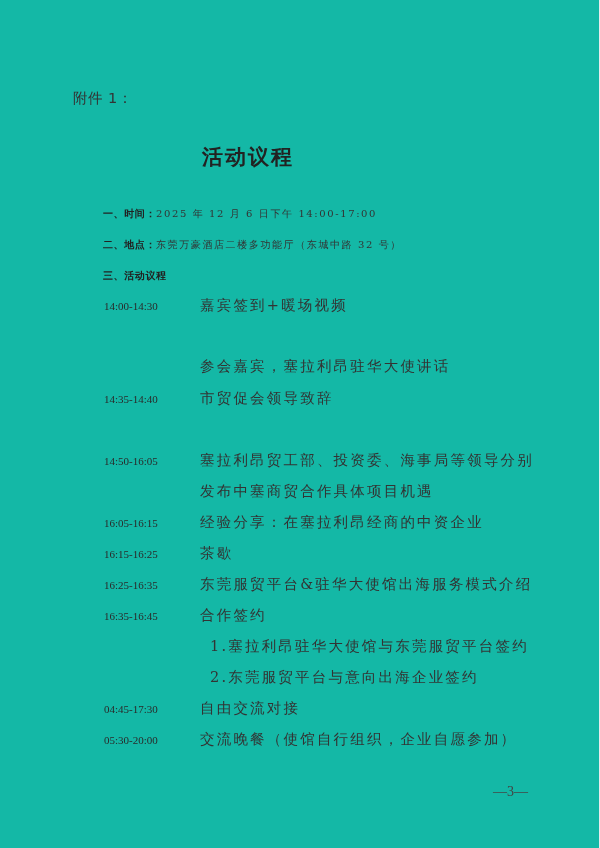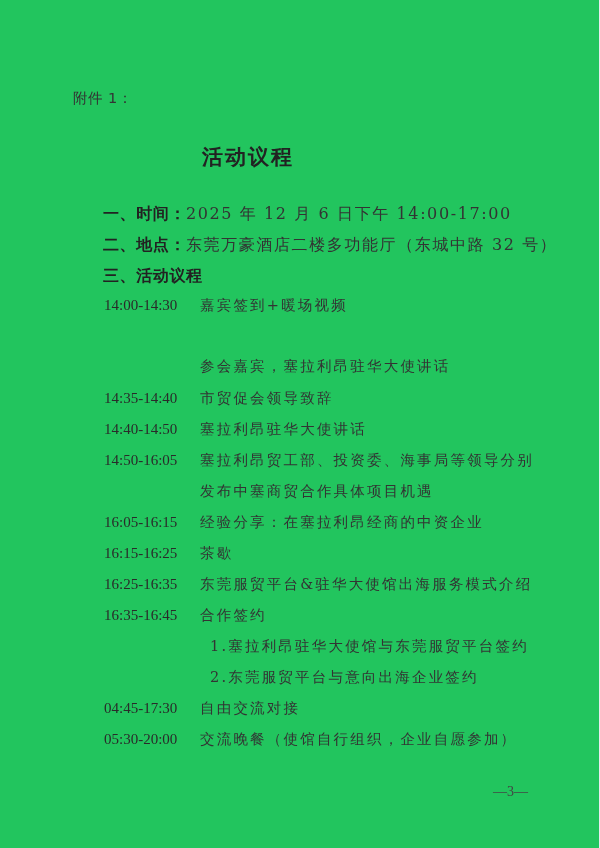--- a/index.html
+++ b/index.html
@@ -12,21 +12,21 @@
       height: 848px;
       position: relative;
       overflow: hidden;
       color: #2a2a2a;
       font-family: "DejaVu Serif", "Liberation Serif", serif;
     }
     .page {
       position: absolute;
       left: 0; top: 0;
       width: 600px; height: 848px;
-      background: #22c55e;
+      background: #14b8a6;
     }
     .right-edge {
       position: absolute;
       right: 0; top: 0;
       width: 1px; height: 848px;
       background: #e8ecef;
     }
     .attachment {
       position: absolute;
       left: 73px; top: 89px;
@@ -41,21 +41,21 @@
       width: 496px;
       text-align: center;
       font-family: "DejaVu Sans", "Liberation Sans", sans-serif;
       font-weight: bold;
       font-size: 21px;
       color: #222;
       letter-spacing: 2px;
     }
     .line {
       position: absolute;
-      font-size: 16px;
+      font-size: 10px;
       line-height: 20px;
       white-space: nowrap;
       letter-spacing: 0.6px;
     }
     .heading-label {
       font-family: "DejaVu Sans", "Liberation Sans", sans-serif;
       font-weight: bold;
       color: #222;
     }
     .heading-value {
@@ -67,21 +67,21 @@
       position: absolute;
       left: 104px;
       font-size: 14.5px;
       line-height: 20px;
       white-space: nowrap;
     }
     .time {
       display: inline-block;
       width: 96px;
       font-family: "Liberation Serif", "DejaVu Serif", serif;
-      font-size: 15px;
+      font-size: 11px;
       color: #2a2a2a;
     }
     .desc {
       display: inline-block;
       font-family: "DejaVu Serif", "Liberation Serif", serif;
       color: #333;
       letter-spacing: 2.2px;
     }
     .cont {
       position: absolute;
@@ -135,23 +135,20 @@
   <div class="row" style="top:295px;">
     <span class="time">14:00-14:30</span><span class="desc">嘉宾签到+暖场视频</span>
   </div>
 
   <div class="cont" style="top:356px;">参会嘉宾，塞拉利昂驻华大使讲话</div>
 
   <div class="row" style="top:388px;">
     <span class="time">14:35-14:40</span><span class="desc">市贸促会领导致辞</span>
   </div>
 
-  <div class="row" style="top:419px;">
-    <span class="time">14:40-14:50</span><span class="desc">塞拉利昂驻华大使讲话</span>
-  </div>
 
   <div class="row" style="top:450px;">
     <span class="time">14:50-16:05</span><span class="desc">塞拉利昂贸工部、投资委、海事局等领导分别</span>
   </div>
   <div class="cont" style="top:481px;">发布中塞商贸合作具体项目机遇</div>
 
   <div class="row" style="top:512px;">
     <span class="time">16:05-16:15</span><span class="desc">经验分享：在塞拉利昂经商的中资企业</span>
   </div>
 

